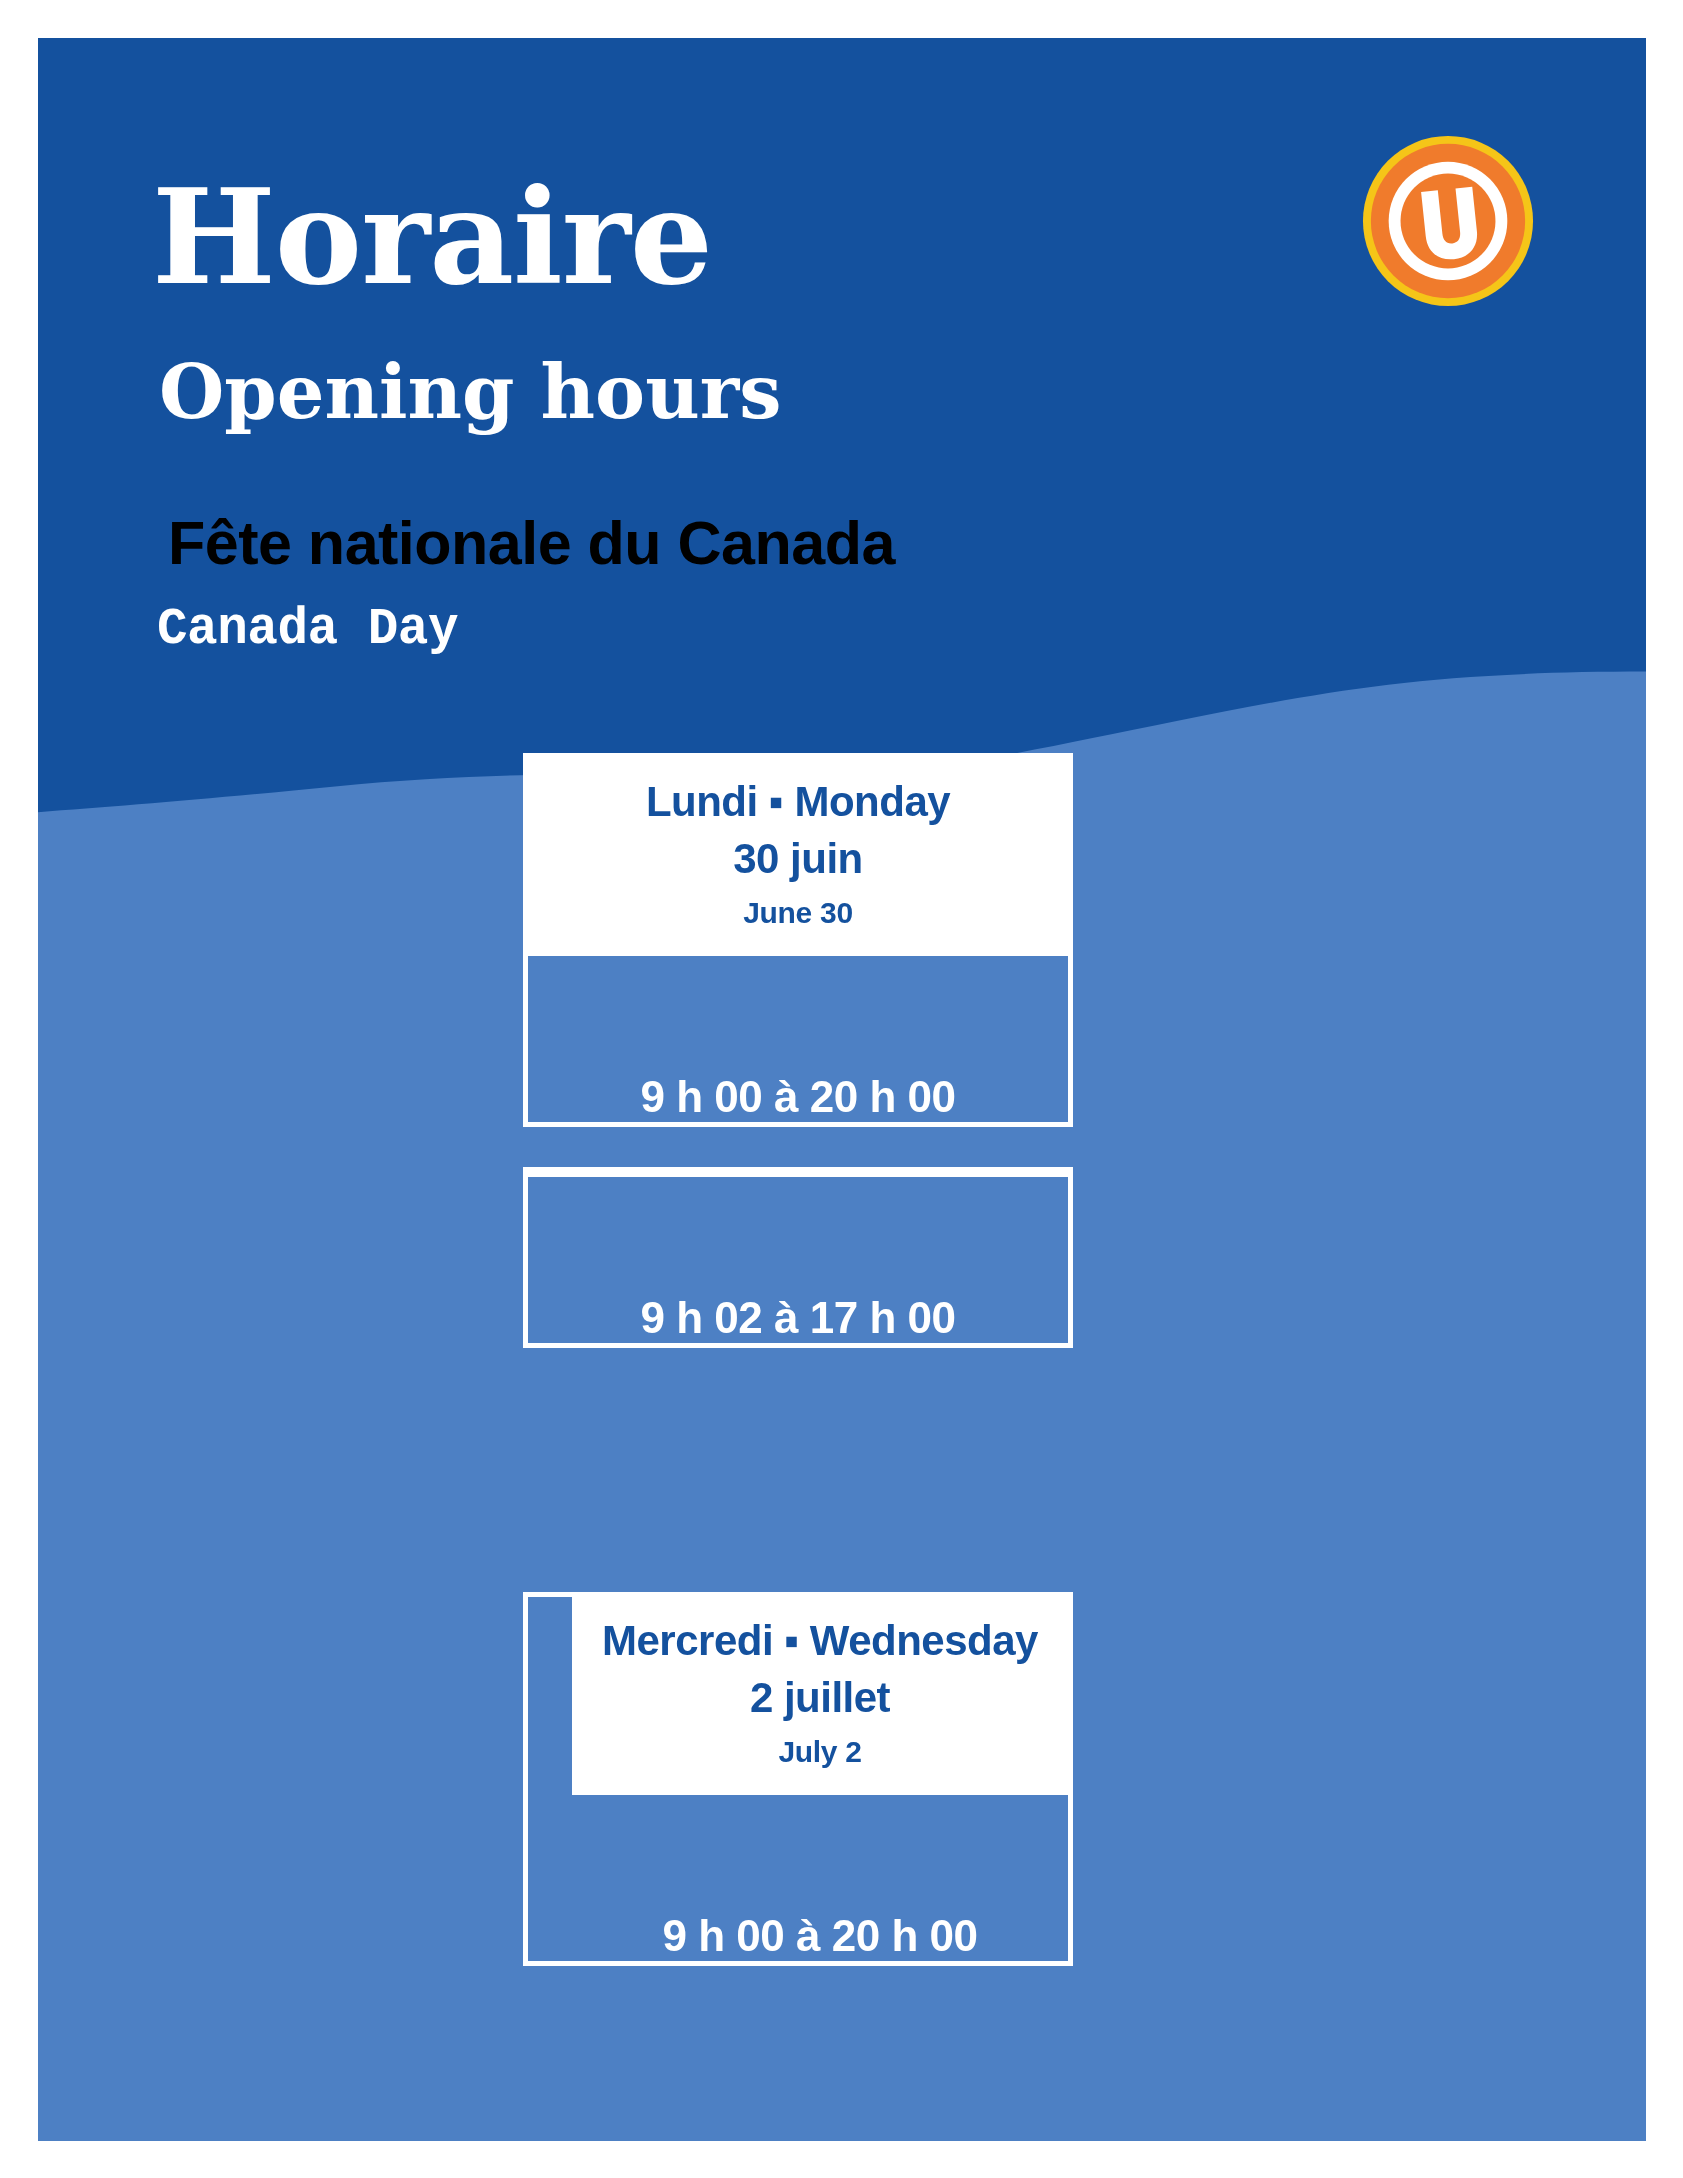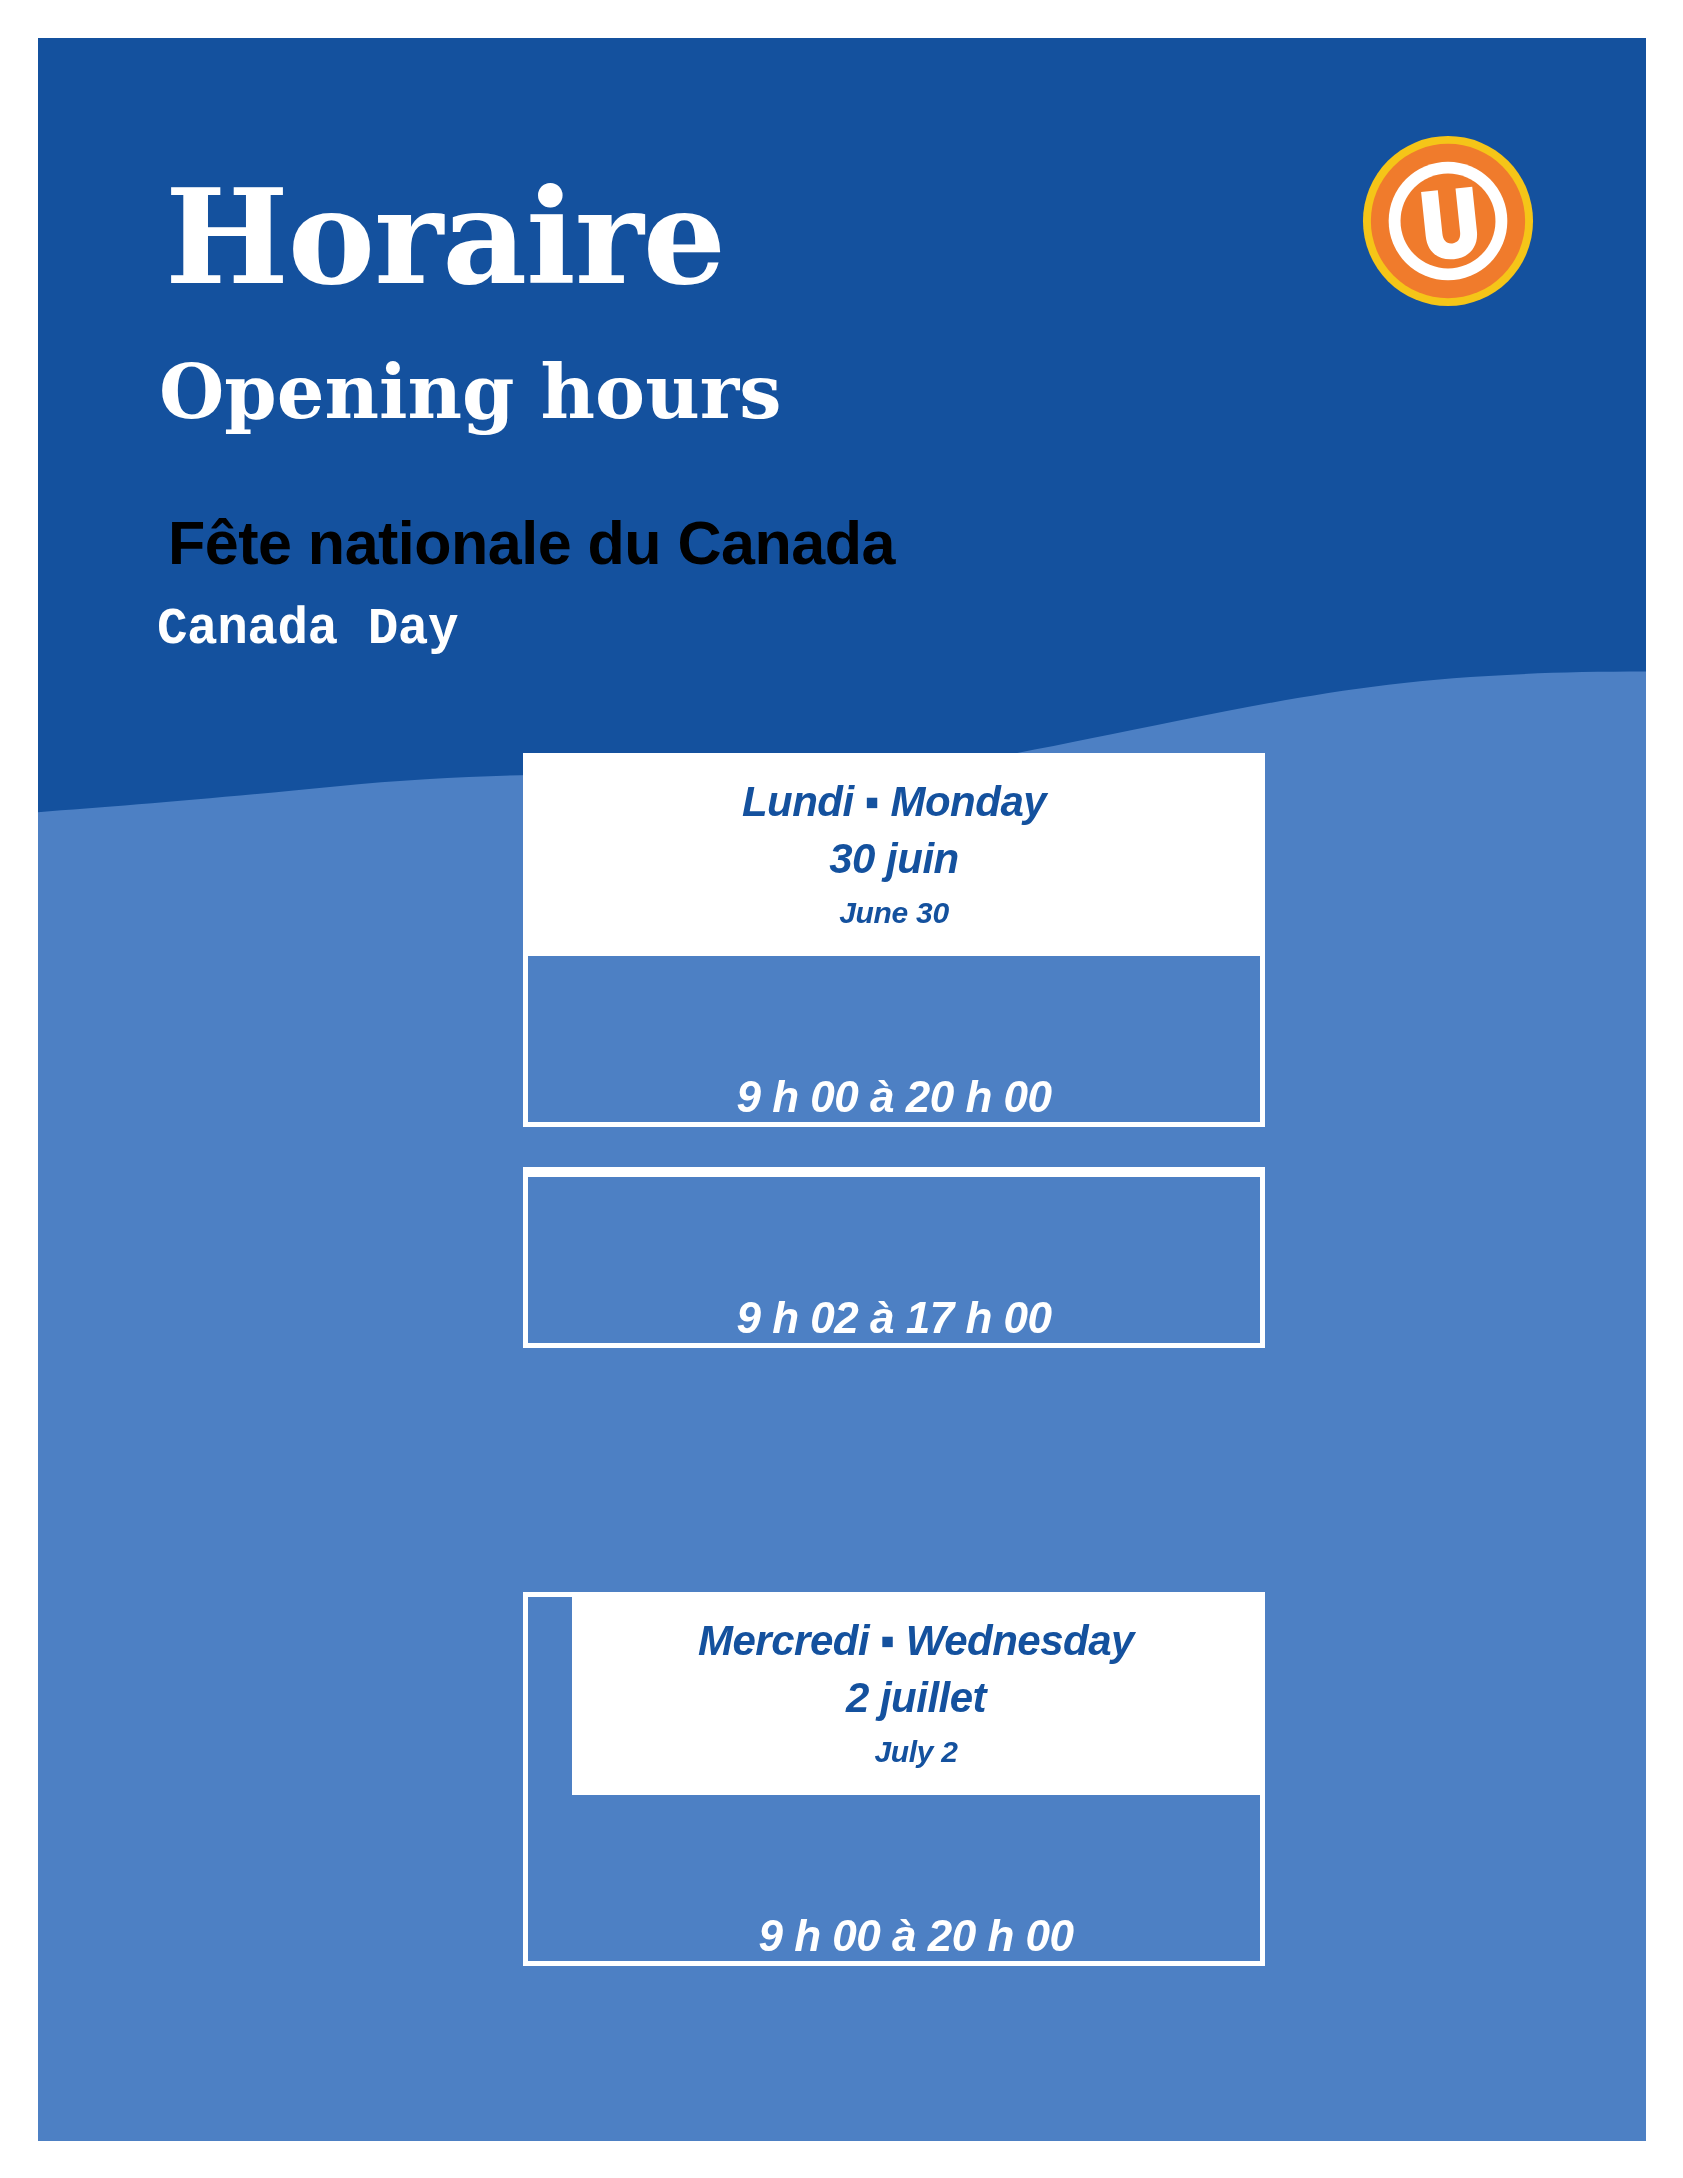--- a/index.html
+++ b/index.html
@@ -37,21 +37,21 @@
   .header-content {
     position: absolute;
     left: 0;
     top: 0;
     width: 1608px;
     height: 752px;
   }
 
   .title-main {
     position: absolute;
-    left: 127px;
+    left: 114px;
     top: 134px;
     font-family: "DejaVu Serif", "Liberation Serif", serif;
     font-weight: bold;
     font-size: 131px;
     line-height: 1.0;
     color: #ffffff;
     letter-spacing: -1px;
   }
 
   .title-sub {
@@ -101,24 +101,23 @@
   .cards {
     position: absolute;
     left: 0;
     top: 0;
     width: 1608px;
   }
 
   .card {
     position: absolute;
     left: 485px;
-    width: 742px;
+    width: 550px;
     border: 5px solid #ffffff;
     box-sizing: border-box;
-    font-style: italic;
   }
 
   .card-top {
     background: #ffffff;
     padding: 22px 10px 20px 10px;
     text-align: center;
   }
 
   .card-day {
     font-size: 42px;

